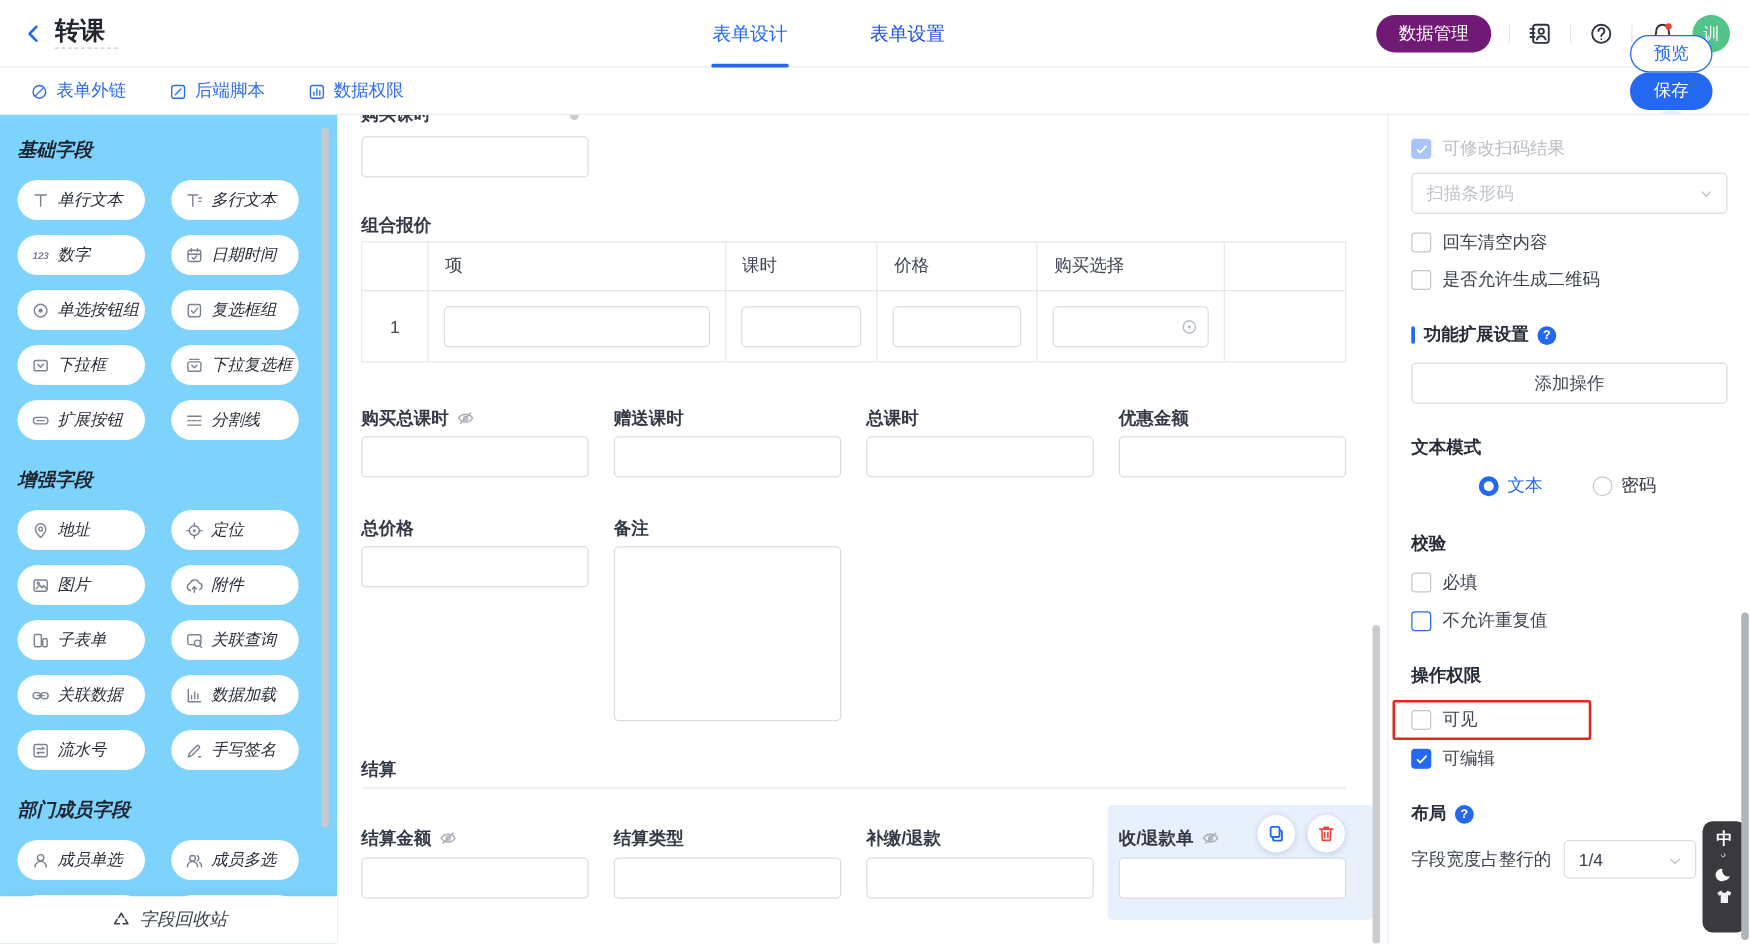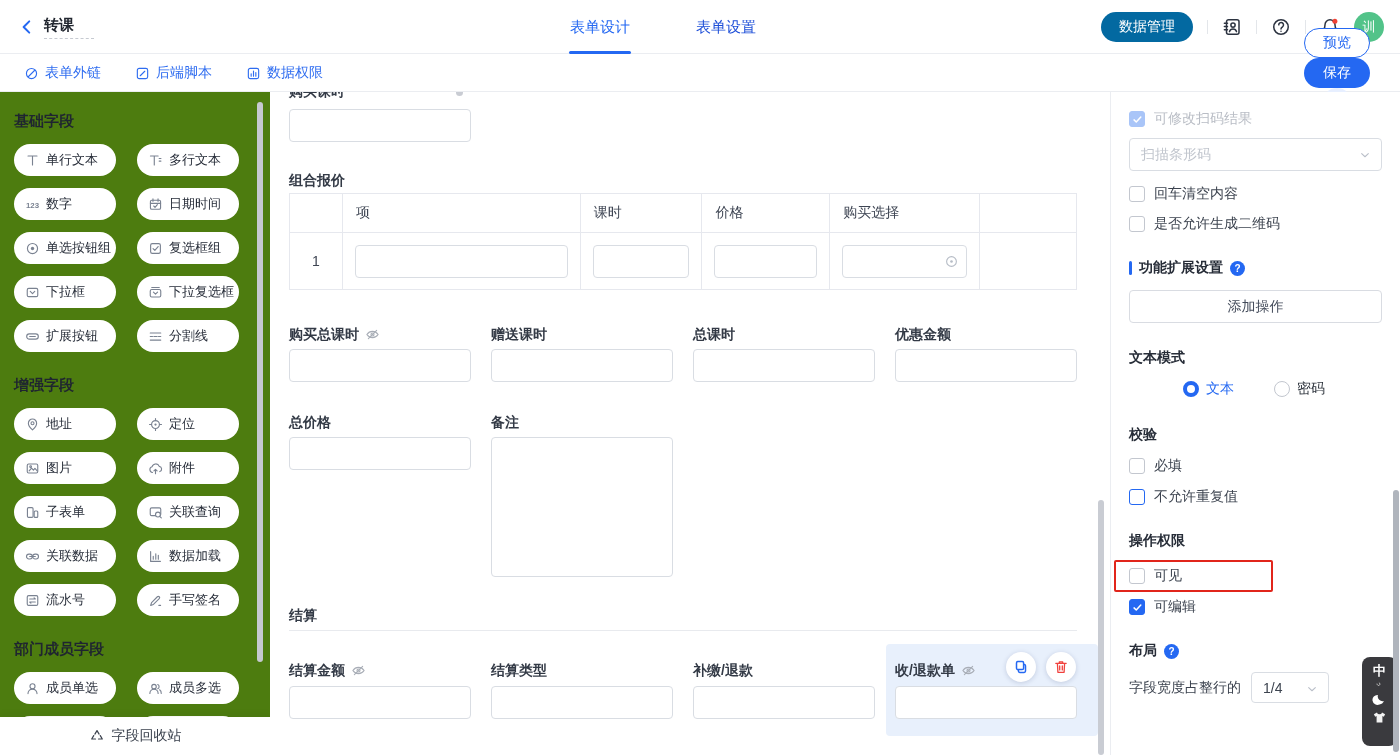--- a/index.html
+++ b/index.html
@@ -10,42 +10,42 @@
   .ic { display:inline-flex; align-items:center; justify-content:center; flex:none; }
   .ic svg { width:100%; height:100%; display:block; }
   .ic-14{width:14px;height:14px} .ic-15{width:15px;height:15px} .ic-16{width:16px;height:16px}
   .ic-18{width:18px;height:18px} .ic-20{width:20px;height:20px}
   .blue{color:#2468f2} .dark{color:#2c3340}
 
   
   .hdr { position:absolute; left:0; top:0; width:1400px; height:54px; background:#fff; border-bottom:1px solid #ebedf1; display:flex; align-items:center; }
   .hdr-left { display:flex; align-items:center; gap:8px; padding-left:18px; }
   .title-wrap { display:flex; flex-direction:column; }
-  .page-title { font-size:15px; font-weight:700; color:#21262f; line-height:20px; }
+  .page-title { font-size:20px; font-weight:700; color:#21262f; line-height:20px; }
   .dashed { width:50px; border-bottom:1px dashed #c6cad1; margin-top:3px; }
   .hdr-tabs { position:absolute; left:570px; top:0; height:54px; display:flex; gap:66px; }
   .htab { position:relative; height:54px; display:flex; align-items:center; font-size:15px; color:#1d4ed8; cursor:pointer; }
   .htab.active { color:#2468f2; }
   .htab .underline { position:absolute; left:50%; transform:translateX(-50%); bottom:0; width:62px; height:3px; background:#2468f2; border-radius:2px; }
   .hdr-right { position:absolute; right:16px; top:0; height:54px; display:flex; align-items:center; gap:14px; }
-  .pill-green { height:30px; padding:0 18px; border:none; border-radius:15px; background:#0369a1; color:#fff; font-size:14px; font-family:inherit; cursor:pointer; }
+  .pill-green { height:30px; padding:0 18px; border:none; border-radius:15px; background:#701a75; color:#fff; font-size:14px; font-family:inherit; cursor:pointer; }
   .vdiv { width:1px; height:14px; background:#e3e6ea; }
   .avatar { width:30px; height:30px; border-radius:50%; background:#52c389; color:#fff; font-size:13px; display:flex; align-items:center; justify-content:center; cursor:pointer; }
 
   
   .tbar { position:absolute; left:0; top:55px; width:1400px; height:37px; background:#fff; border-bottom:1px solid #ebedf1; display:flex; align-items:center; }
   .tb-left { display:flex; align-items:center; gap:34px; padding-left:24px; }
   .tb-link { display:flex; align-items:center; gap:6px; color:#2e6cf0; font-size:14px; cursor:pointer; }
   .tb-right { position:absolute; right:30px; display:flex; align-items:center; gap:0;flex-direction:column; }
   .btn-outline { height:30px; width:66px; border:1px solid #2468f2; color:#2468f2; background:#fff; border-radius:15px; font-size:14px; font-family:inherit; cursor:pointer; }
   .btn-primary { height:30px; width:66px; border:none; color:#fff; background:#2468f2; border-radius:15px; font-size:14px; font-family:inherit; cursor:pointer; }
   .btn-share { width:30px; height:30px; border-radius:50%; background:#e7efff; border:none; display:flex; align-items:center; justify-content:center; color:#2d66e5; cursor:pointer; }
 
   
-  .sidebar { position:absolute; left:0; top:92px; width:270px; height:663px; background:#4d7c0f; overflow:hidden; }
+  .sidebar { position:absolute; left:0; top:92px; width:270px; height:663px; background:#7dd3fc; overflow:hidden;font-style:italic; }
   .sb-title { margin:20px 0 0 14px; font-size:15px; font-weight:700; color:#1f2530; line-height:18px; }
   .sb-title.next { margin-top:24px; }
   .grid { display:grid; grid-template-columns:102px 102px; column-gap:21px; row-gap:12px; padding:0 14px; margin-top:14px; }
   .pill { height:32px; background:#fff; border-radius:16px; display:flex; align-items:center; gap:6px; padding-left:11px; font-size:13px; color:#262c38; cursor:pointer; white-space:nowrap; }
   .pill .ic { color:#7a8291; }
   .sb-scroll { position:absolute; right:7px; top:10px; width:6px; height:560px; background:#c6c9d0; border-radius:3px; }
   .recycle-bar { position:absolute; left:0; bottom:0; width:270px; height:38px; background:#fff; box-shadow:0 -2px 8px rgba(31,37,48,.06); display:flex; align-items:center; justify-content:center; gap:7px; font-size:14px; color:#3a414d; cursor:pointer; z-index:5; }
   .recycle-bar .ic { color:#3a414d; }
 
   
@@ -92,21 +92,21 @@
   .q-badge { width:15px; height:15px; border-radius:50%; background:#2468f2; color:#fff; font-size:10px; font-weight:700; display:inline-flex; align-items:center; justify-content:center; }
   .btn-add { width:100%; height:33px; border:1px solid #d9dce2; border-radius:4px; background:#fff; color:#434b5a; font-size:14px; font-family:inherit; cursor:pointer; }
   .p-label { font-size:14px; font-weight:700; color:#272d38; display:flex; align-items:center; gap:7px; }
   .radio-row { display:flex; align-items:center; gap:40px; margin-left:54px;text-align:center; }
   .radio-item { display:flex; align-items:center; gap:7px; font-size:14px; color:#30363f; cursor:pointer; }
   .radio { width:16px; height:16px; border-radius:50%; border:1px solid #c3c7cf; background:#fff; flex:none; }
   .radio.on { border:4.5px solid #2468f2; }
   .radio-item.sel { color:#2468f2; }
   .red-box { border:2px solid #e1251b; border-radius:2px; width:159px; margin-left:-15px; padding:5px 0 5px 13px; }
   .layout-row { display:flex; align-items:center; gap:10px; font-size:14px; color:#3c434f; }
-  .w-select { width:78px; height:31px;text-align:right; }
+  .w-select { width:106px; height:31px;text-align:right; }
 
   .mt10{margin-top:10px} .mt12{margin-top:12px} .mt13{margin-top:13px} .mt14{margin-top:14px}
   .mt18{margin-top:18px} .mt26{margin-top:26px} .mt28{margin-top:28px} .mt6{margin-top:6px}
 
   
   .pg-scroll { position:absolute; right:1px; top:490px; width:6px; height:262px; background:#b0b5bd; border-radius:3px; z-index:70; }
   .widget { position:absolute; right:3px; top:657px; width:35px; height:89px; background:#3a3a3e; border-radius:8px; display:flex; flex-direction:column; align-items:center; padding-top:7px; gap:3px; z-index:60; }
   .widget .lang { color:#fff; font-size:13px; font-weight:700; line-height:14px; }
   .widget .mark { width:8px; height:8px; color:#d9d9d9; }
 </style>

